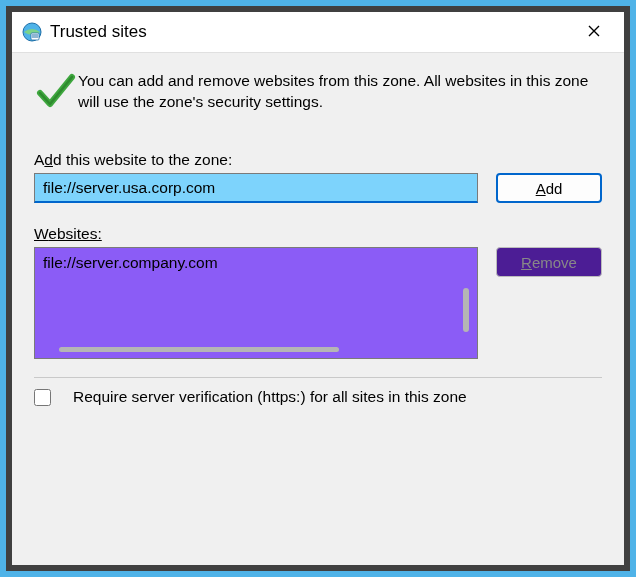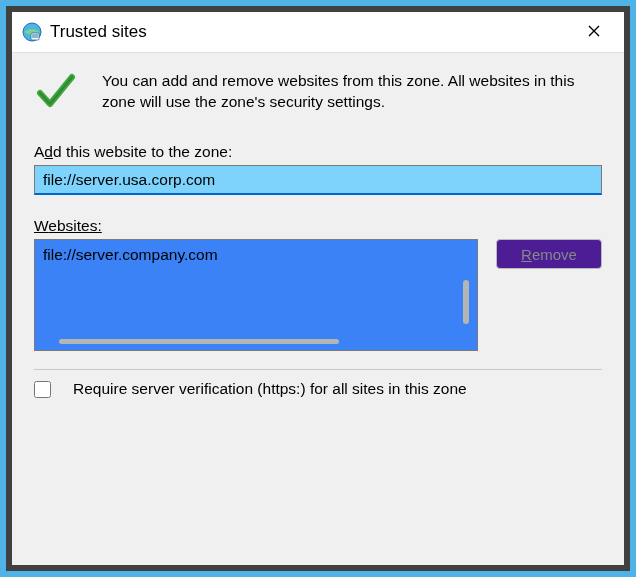--- a/index.html
+++ b/index.html
@@ -50,22 +50,22 @@
     }
     .content {
       padding: 18px 22px 14px 22px;
       flex: 1;
       display: flex;
       flex-direction: column;
     }
     .info-row {
       display: flex;
       align-items: flex-end;
-      gap: 26px;
-      margin-bottom: 30px;
+      gap: 2px;
+      margin-bottom: 38px;
     }
     .check-icon { width: 42px; height: 42px; flex-shrink: 0; }
     .info-text {
       font-size: 15.5px;
       color: #000;
       line-height: 1.35;
     }
     .field-label {
       font-size: 15.5px;
       color: #000;
@@ -106,21 +106,21 @@
       border-color: #bcbcbc;
       background: #4c1d95;
       cursor: default;
     }
     .btn .ul { text-decoration: underline; }
     .websites-label { margin-top: 22px; text-decoration: underline; }
     .listbox {
       flex: 1;
       height: 112px;
       border: 1px solid #7a7a7a;
-      background: #3b82f6;
+      background: #8b5cf6;
       padding: 4px 6px;
       position: relative;
       overflow: hidden;
     }
     .list-item {
       font-size: 15.5px;
       color: #000;
       padding: 2px 2px;
     }
     .fake-vscroll {
@@ -198,20 +198,23 @@
         </svg>
       </span>
       <div class="info-text">You can add and remove websites from this zone. All websites in this zone will use the zone's security settings.</div>
     </div>
 
     <div class="field-label">
       <span>A</span><span class="ul">d</span><span>d this website to the zone:</span>
     </div>
     <div class="row">
       <input class="add-input" type="text" value="file://server.usa.corp.com" style="">
+      <button class="btn primary">
+        <span class="ul">A</span><span>dd</span>
+      </button>
     </div>
 
     <div class="field-label websites-label">
       <span class="ul">W</span><span>ebsites:</span>
     </div>
     <div class="row">
       <div class="listbox">
         <div class="list-item">file://server.company.com</div>
         <div class="fake-vscroll"></div>
         <div class="fake-hscroll"></div>

